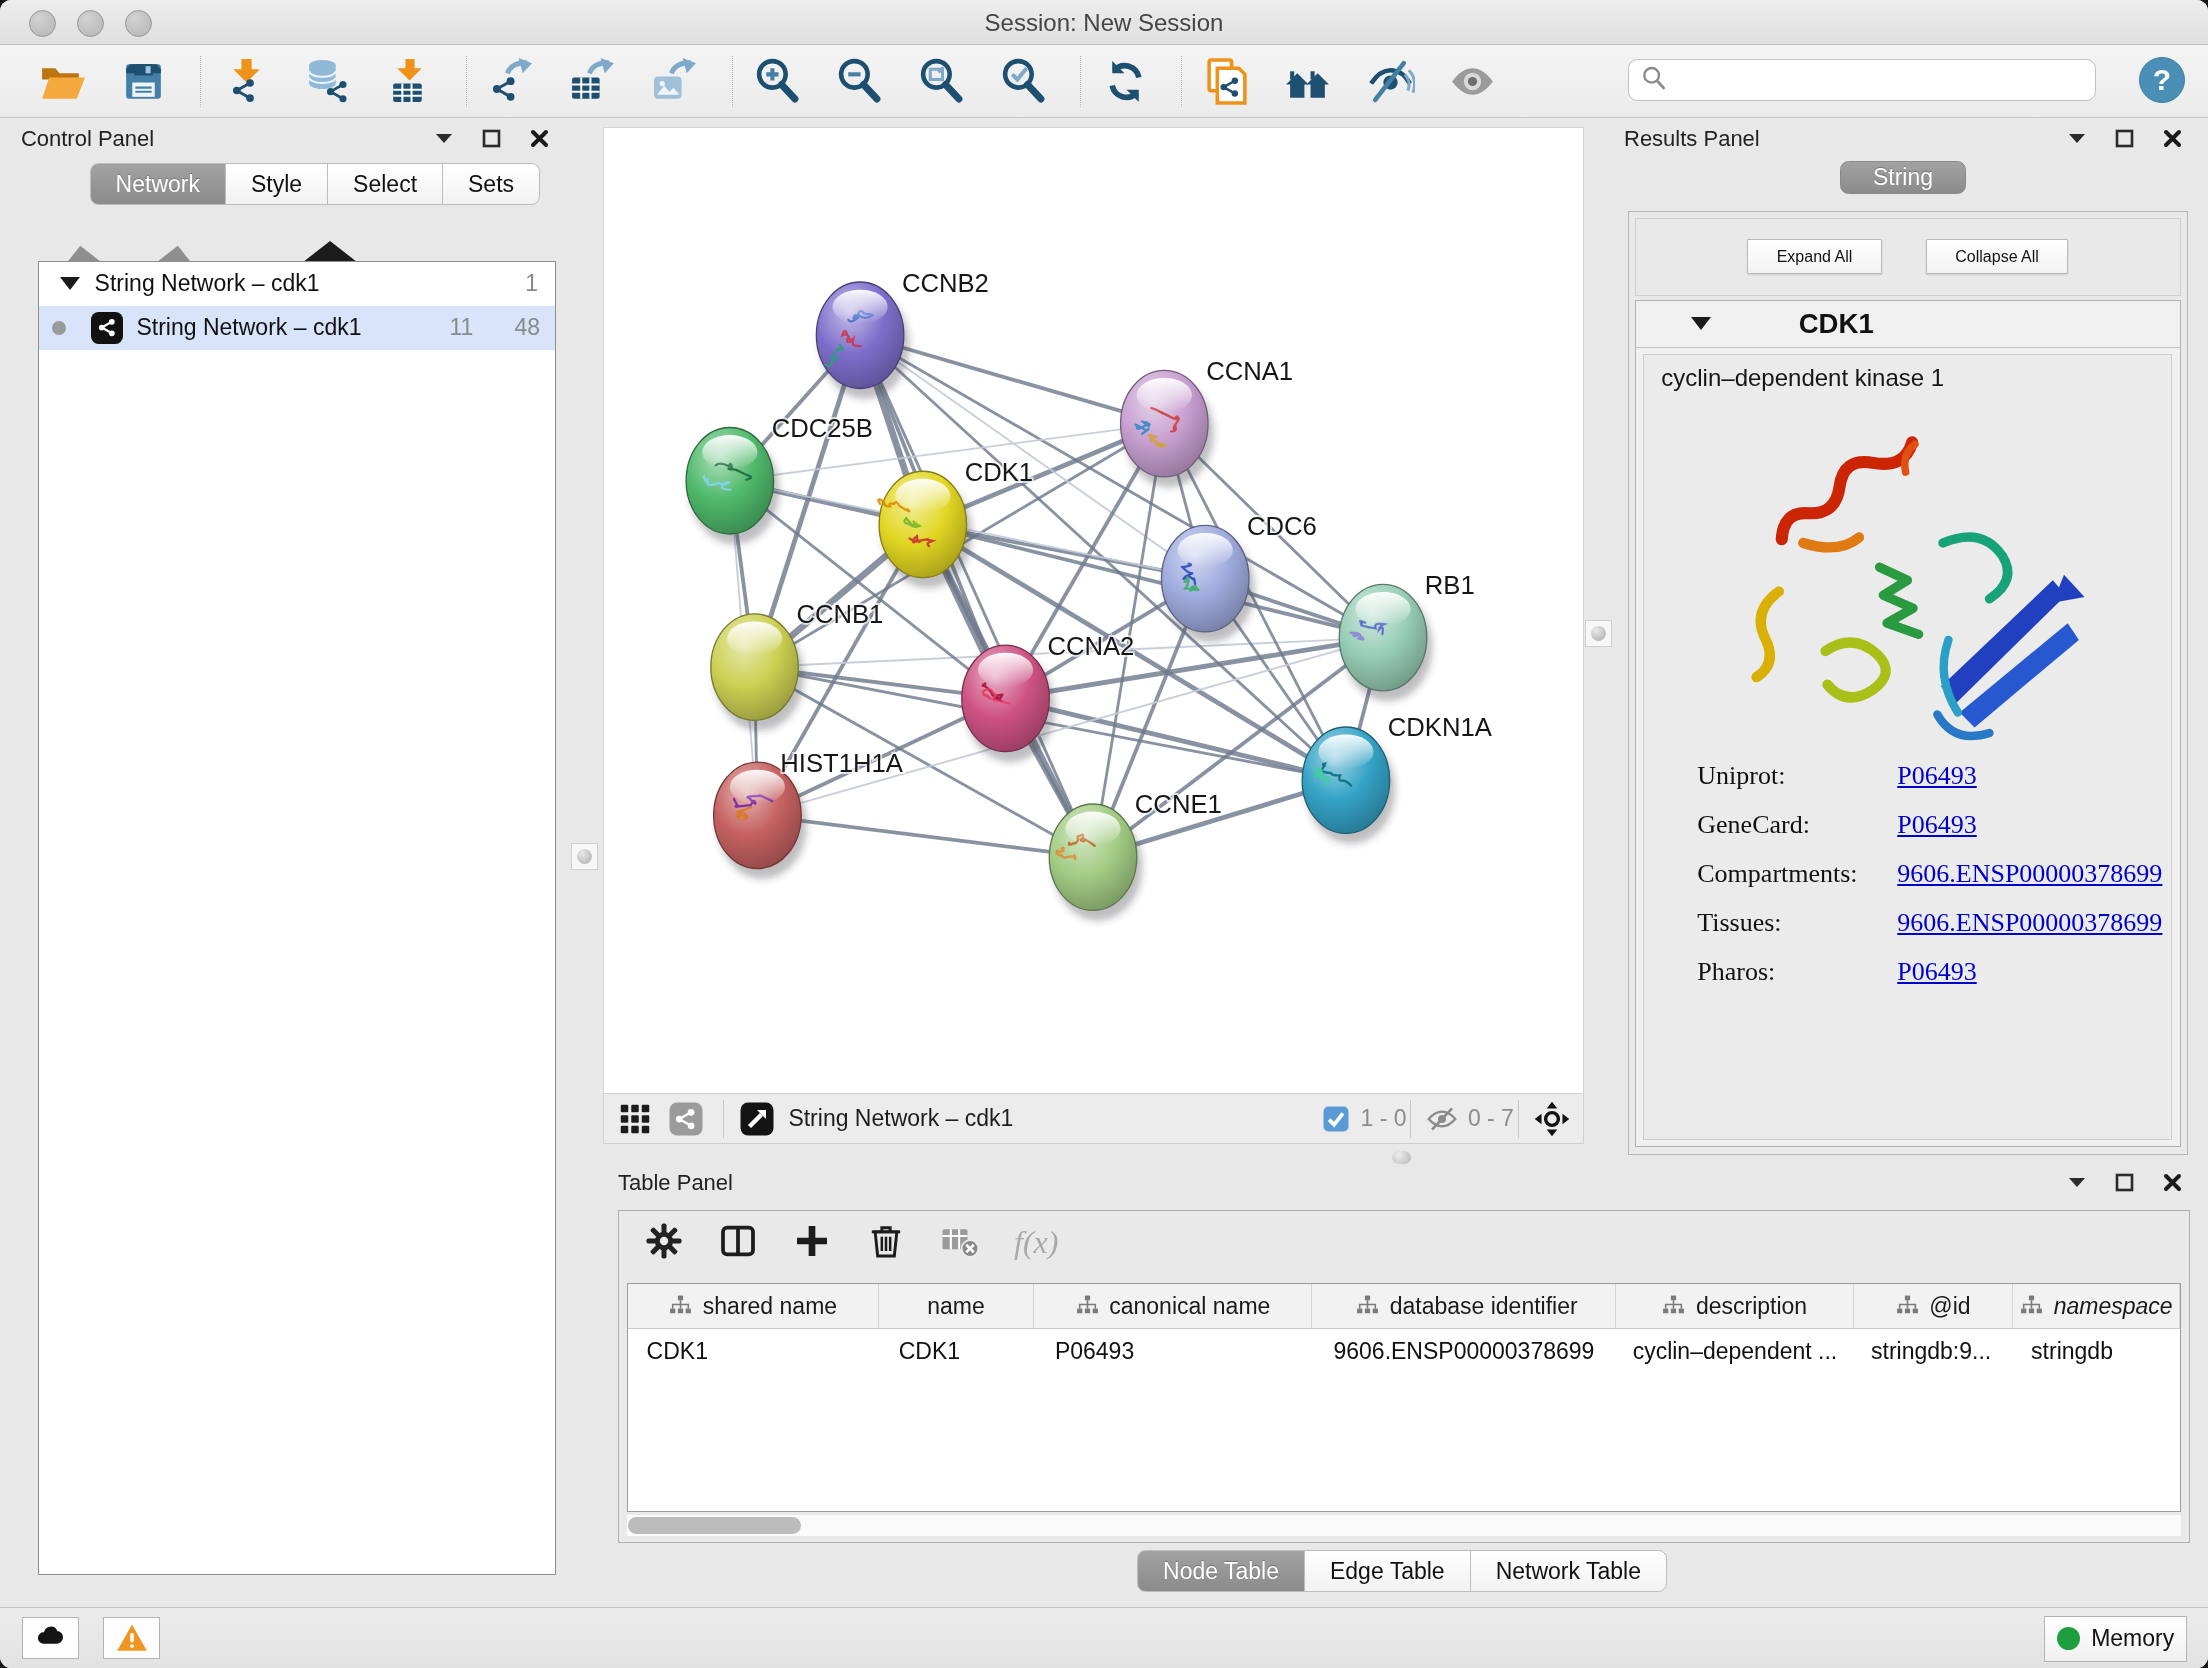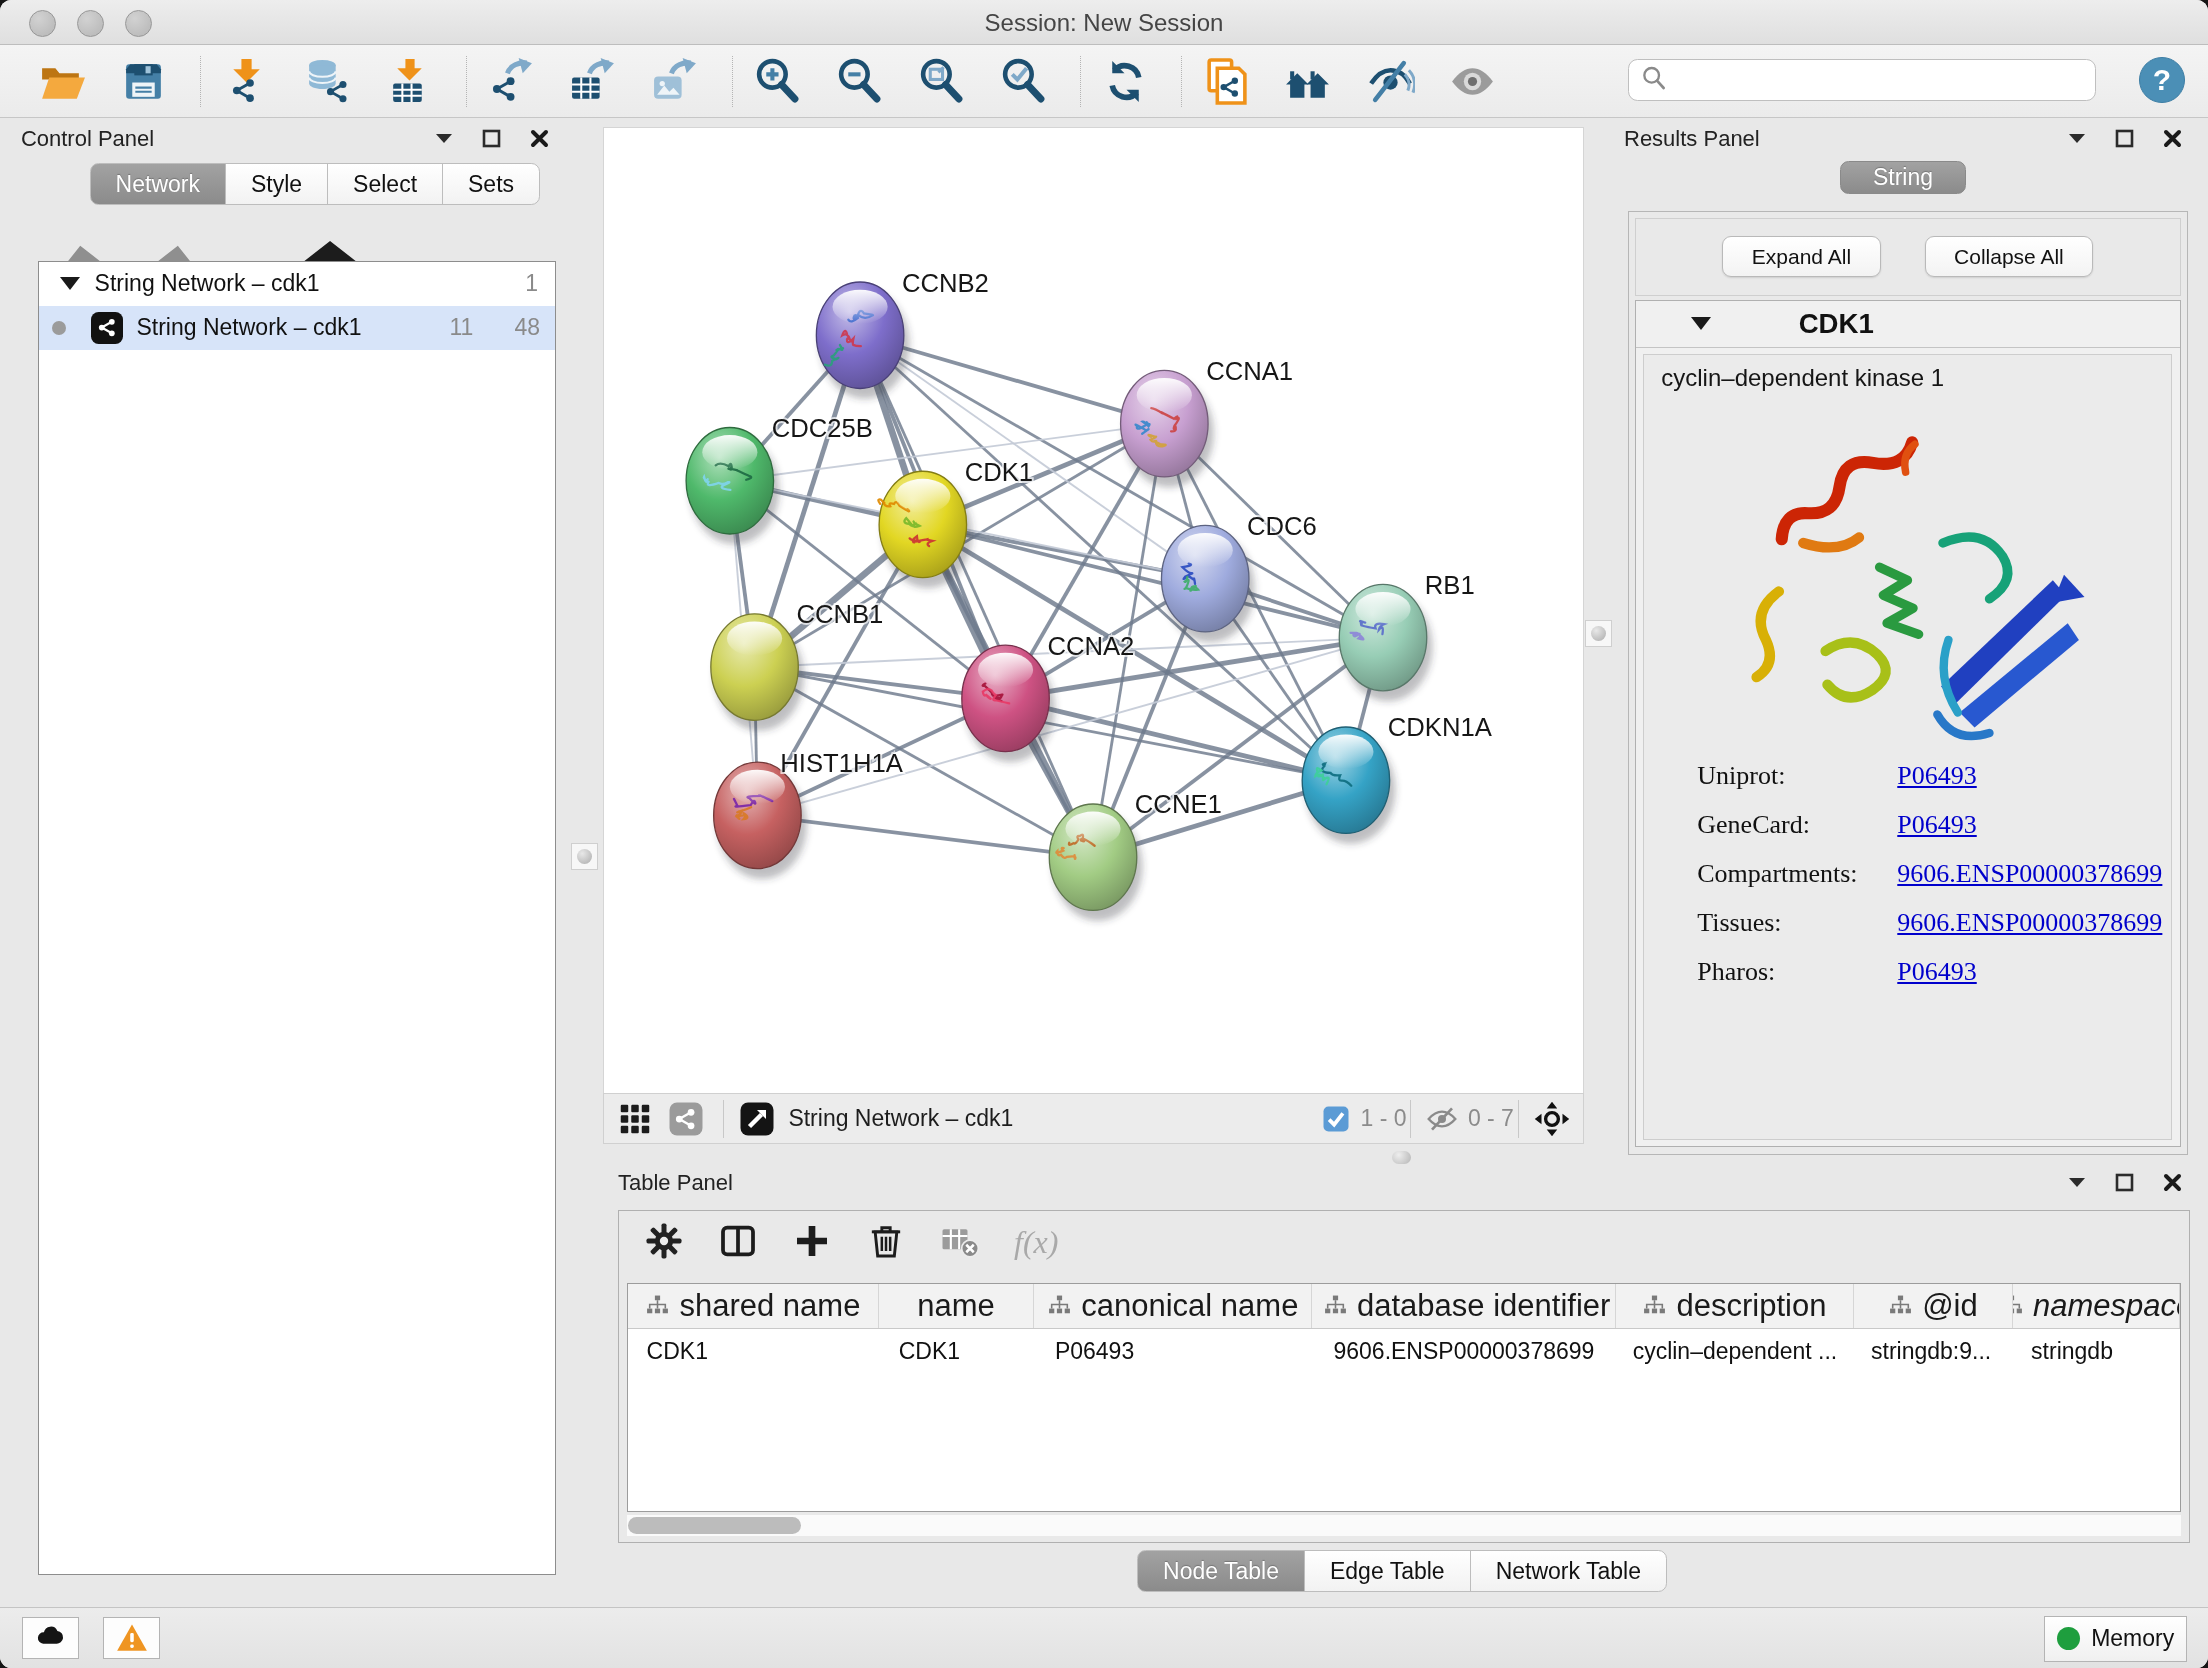--- a/index.html
+++ b/index.html
@@ -59,42 +59,42 @@
   .knob{position:absolute;width:25px;height:25px;background:#f7f7f7;border:1px solid #cfcfcf;display:flex;align-items:center;justify-content:center;}
   .knob i{display:block;width:15px;height:15px;border-radius:50%;background:radial-gradient(circle at 35% 30%,#e8e8e8,#ababab);}
   .hknob{position:absolute;width:19px;height:13.3px;border-radius:6.7px;background:radial-gradient(circle at 35% 30%,#eee,#b5b5b5);}
   
   .rpanel{position:absolute;left:1607px;top:1.9px;width:592px;height:1039px;}
   .rp-header{display:flex;align-items:center;justify-content:space-between;padding:5.7px 15px 0 17px;}
   .rp-tabrow{display:flex;justify-content:center;margin-top:9.5px;}
   .rp-tab{padding:2px 32px;font-size:23px;background:linear-gradient(#a2a2a2,#8b8b8b);color:#fff;border:1px solid #8a8a8a;border-radius:8.6px;text-shadow:0 -1px 1px rgba(0,0,0,.25);}
   .rp-box{position:absolute;left:21px;right:11.4px;top:91px;bottom:3.8px;background:#e9e9e9;border:1px solid #b6b6b6;}
   .rp-btnbox{position:absolute;left:5.7px;right:5.7px;top:5.7px;height:76px;border:1px solid #cfcfcf;display:flex;align-items:center;justify-content:center;gap:44px;}
-  .rp-btn{background:linear-gradient(#ffffff,#f3f3f3);border:1px solid #b9b9b9;border-radius:9px;font-size:21px;padding:7.6px 28.5px;color:#111;box-shadow:0 1px 1.9px rgba(0,0,0,.12);}
+  .rp-btn{background:linear-gradient(#ffffff,#f3f3f3);border:1px solid #b9b9b9;border-radius:1px;font-size:16px;padding:7.6px 28.5px;color:#111;box-shadow:0 1px 1.9px rgba(0,0,0,.12);}
   .rp-section{position:absolute;left:5.7px;right:5.7px;top:88px;bottom:7.6px;border:1px solid #b0b0b0;background:#f0f0f0;}
   .rp-sec-head{height:46px;display:flex;align-items:center;border-bottom:1px solid #c4c4c4;}
   .rp-sec-head .tri{margin-left:55px;}
   .rp-gene{font-size:27.6px;font-weight:bold;color:#111;margin-left:88px;}
   .rp-sec-body{position:absolute;left:7.6px;right:7.6px;top:53px;bottom:5.7px;background:#ebebeb;border:1px solid #cdcdcd;overflow:hidden;}
   .rp-desc{font-size:24px;color:#161616;margin:9.5px 0 0 17px;}
   .protein{display:block;margin:15px auto 0 auto;width:373px;height:354px;}
   .xl-title{font-family:"Liberation Serif",serif;font-weight:bold;font-size:27px;color:#111;margin:21px 0 5.7px 27px;}
   .xl-row{display:flex;align-items:baseline;height:49px;font-family:"Liberation Serif",serif;font-size:26px;}
   .xl-row .xl-lbl{width:200px;margin-left:53px;color:#111;}
   .xl-row .xl-val{color:#0000cc;text-decoration:underline;}
   
   .tpanel{position:absolute;left:603px;top:1044px;width:1598px;height:439px;}
   .tp-header{display:flex;align-items:center;justify-content:space-between;padding:7.6px 17px 0 15px;}
   .tp-box{position:absolute;left:15px;right:11.4px;top:48px;height:331px;background:#e9e9e9;border:1px solid #b0b0b0;}
   .tp-tools{height:63px;display:flex;align-items:center;padding-left:25px;gap:34px;}
   .tp-tools .ticon svg{width:40px;height:40px;}
   .fx{font-family:"Liberation Serif",serif;font-style:italic;font-size:32px;color:#a9a9a9;}
   .tp-table{position:absolute;left:7.6px;right:7.6px;top:72px;bottom:30px;background:#fff;border:1px solid #9c9c9c;overflow:hidden;}
   .th-row{display:flex;height:44px;background:#f2f2f2;border-bottom:1px solid #c9c9c9;}
-  .th{display:flex;align-items:center;justify-content:center;gap:9.5px;font-size:31px;color:#1a1a1a;border-right:1px solid #d6d6d6;box-sizing:border-box;overflow:hidden;white-space:nowrap;}
+  .th{display:flex;align-items:center;justify-content:center;gap:9.5px;font-size:23px;color:#1a1a1a;border-right:1px solid #d6d6d6;box-sizing:border-box;overflow:hidden;white-space:nowrap;}
   .th svg{width:25px;height:25px;flex:none;}
   .td-row{display:flex;height:44px;}
   .td{font-size:23px;color:#111;padding-left:19px;display:flex;align-items:center;box-sizing:border-box;overflow:hidden;white-space:nowrap;}
   .tp-scroll{position:absolute;left:7.6px;right:7.6px;bottom:5.7px;height:21px;background:#fafafa;}
   .tp-thumb{position:absolute;left:1.9px;top:1.9px;width:173px;height:17px;border-radius:8.6px;background:#bcbcbc;}
   .tp-tabs{position:absolute;left:0;right:0;top:388px;display:flex;justify-content:center;}
   
   .statusbar{position:absolute;left:0;top:1607px;width:100%;height:61px;background:linear-gradient(#ececec,#e2e2e2);border-top:1px solid #c4c4c4;}
   .sb-btn{position:absolute;top:8.6px;width:55px;height:40px;background:#fdfdfd;border:1.9px solid #b4b4b4;display:flex;align-items:center;justify-content:center;}
   .sb-btn svg{width:32px;height:32px;}

